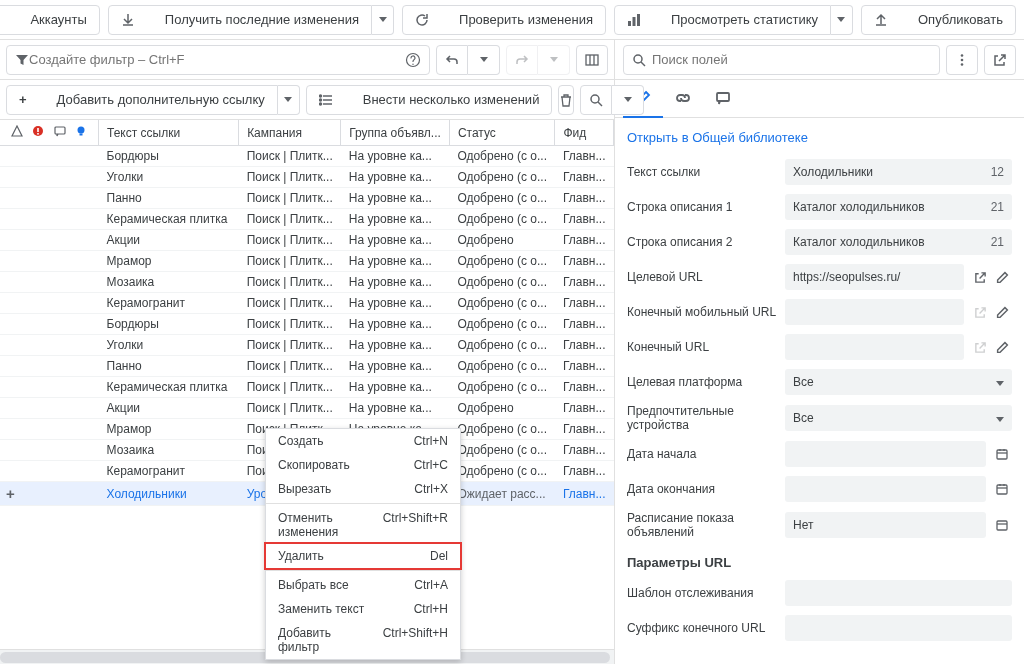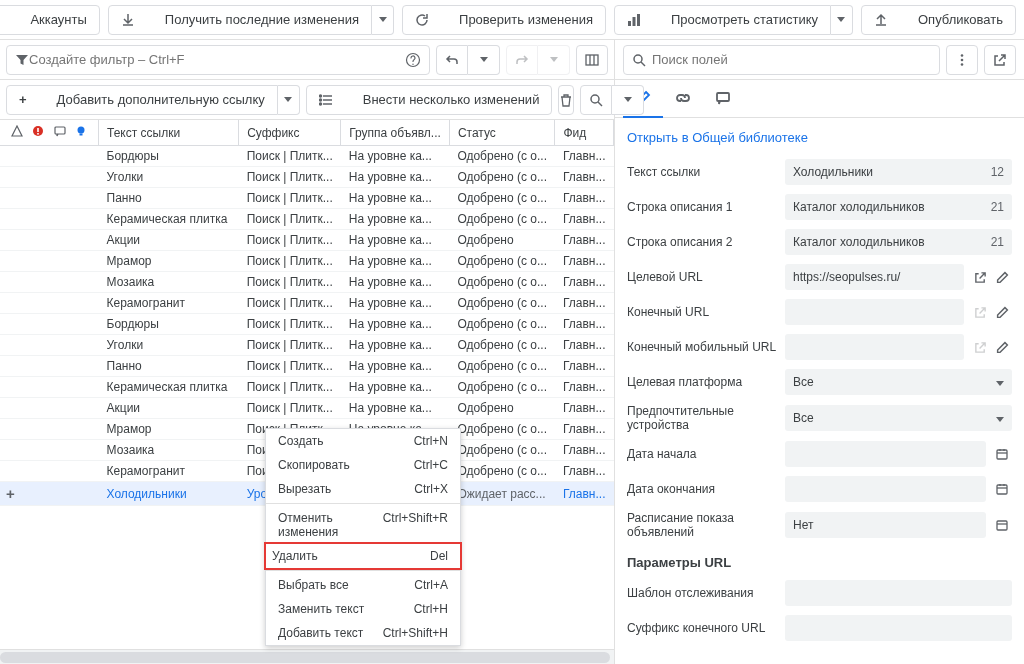--- a/index.html
+++ b/index.html
@@ -43,21 +43,21 @@
 .col-camp { width: 83px; }
 .col-grp { width: 83px; }
 .col-status { width: 83px; }
 .col-feed { width: 35px; }
 .icon-header { width: 18px; display: inline-flex; justify-content: center; }
 
 
 .context-menu { position: absolute; left: 265px; top: 388px; width: 196px; background: #fff; border: 1px solid #dadce0; box-shadow: 0 2px 6px rgba(0,0,0,0.2); z-index: 100; }
 .context-menu .item { display: flex; justify-content: space-between; padding: 5px 12px; font-size: 12px; color: #3c4043; cursor: pointer; gap: 17px; }
 .context-menu .sep { height: 1px; background: #e0e0e0; margin: 2px 0; }
-.context-menu .highlight { border: 2px solid #e53935; margin: -2px; position: relative; padding-left: 6px; }
+.context-menu .highlight { border: 2px solid #e53935; margin: -2px; position: relative; }
 
 
 .hscroll { height: 15px; background: #f1f3f4; border-top: 1px solid #e0e0e0; position: relative; }
 .hscroll .thumb { position: absolute; left: 0; top: 2px; height: 11px; width: 610px; background: #dadce0; border-radius: 6px; }
 
 
 .right-top { display: flex; align-items: center; height: 40px; border-bottom: 1px solid #e0e0e0; padding: 0 8px; gap: 6px; }
 .search-box { display: flex; align-items: center; flex: 1; height: 30px; border: 1px solid #dadce0; border-radius: 4px; padding: 0 8px; }
 .search-box input { flex: 1; border: none; outline: none; font-size: 13px; color: #5f6368; background: transparent; }
 .tabs { display: flex; align-items: center; height: 38px; border-bottom: 1px solid #e0e0e0; padding: 0 8px; gap: 0; }
@@ -263,21 +263,21 @@
                   </svg>
                 </span>
               <span class="icon-header">
                   <svg width="12" height="12" viewBox="0 0 12 12" fill="#1a73e8">
                     <circle cx="6" cy="5" r="3.5"></circle>
                     <rect x="4.5" y="8.5" width="3" height="2"></rect>
                   </svg>
                 </span>
             </th>
             <th>Текст ссылки</th>
-            <th>Суффикс</th>
+            <th>Кампания</th>
             <th>Группа объявл...</th>
             <th>Статус</th>
             <th>Фид</th>
           </tr>
         </thead>
         <tbody id="tb">
             <tr>
               <td></td>
               <td>Бордюры</td>
               <td>Поиск | Плитк...</td>
@@ -446,21 +446,21 @@
       <div class="sep"></div>
       <div class="item">
           <span>Выбрать все</span>
           <span>Ctrl+A</span>
         </div>
       <div class="item">
           <span>Заменить текст</span>
           <span>Ctrl+H</span>
         </div>
       <div class="item">
-          <span>Добавить текст</span>
+          <span>Добавить фильтр</span>
           <span>Ctrl+Shift+H</span>
         </div>
     </div>
   </div>
 
   <div class="right">
     <div class="right-top">
       <div class="search-box">
         <svg width="14" height="14" viewBox="0 0 14 14" fill="none" stroke="#5f6368" stroke-width="1.5">
             <circle cx="6" cy="6" r="4"></circle>
@@ -539,38 +539,38 @@
             </span>
             <span class="mini-icon">
               <svg width="13" height="13" viewBox="0 0 16 16" fill="none" stroke="#5f6368" stroke-width="1.8">
                 <path d="M11 2l3 3-9 9H2v-3z"></path>
               </svg>
             </span>
           </div>
         </div>
 
       <div class="field-row">
-          <div class="field-label">Конечный URL</div>
+          <div class="field-label">Конечный мобильный URL</div>
           <div class="field-input"></div>
           <div class="field-actions">
             <span class="mini-icon disabled">
               <svg width="13" height="13" viewBox="0 0 14 14" fill="none" stroke="#5f6368" stroke-width="1.5">
                 <path d="M5 3H2v9h9V9M8 2h4v4M12 2L6 8"></path>
               </svg>
             </span>
             <span class="mini-icon">
               <svg width="13" height="13" viewBox="0 0 16 16" fill="none" stroke="#5f6368" stroke-width="1.8">
                 <path d="M11 2l3 3-9 9H2v-3z"></path>
               </svg>
             </span>
           </div>
         </div>
 
       <div class="field-row">
-          <div class="field-label">Конечный мобильный URL</div>
+          <div class="field-label">Конечный URL</div>
           <div class="field-input"></div>
           <div class="field-actions">
             <span class="mini-icon disabled">
               <svg width="13" height="13" viewBox="0 0 14 14" fill="none" stroke="#5f6368" stroke-width="1.5">
                 <path d="M5 3H2v9h9V9M8 2h4v4M12 2L6 8"></path>
               </svg>
             </span>
             <span class="mini-icon">
               <svg width="13" height="13" viewBox="0 0 16 16" fill="none" stroke="#5f6368" stroke-width="1.8">
                 <path d="M11 2l3 3-9 9H2v-3z"></path>

